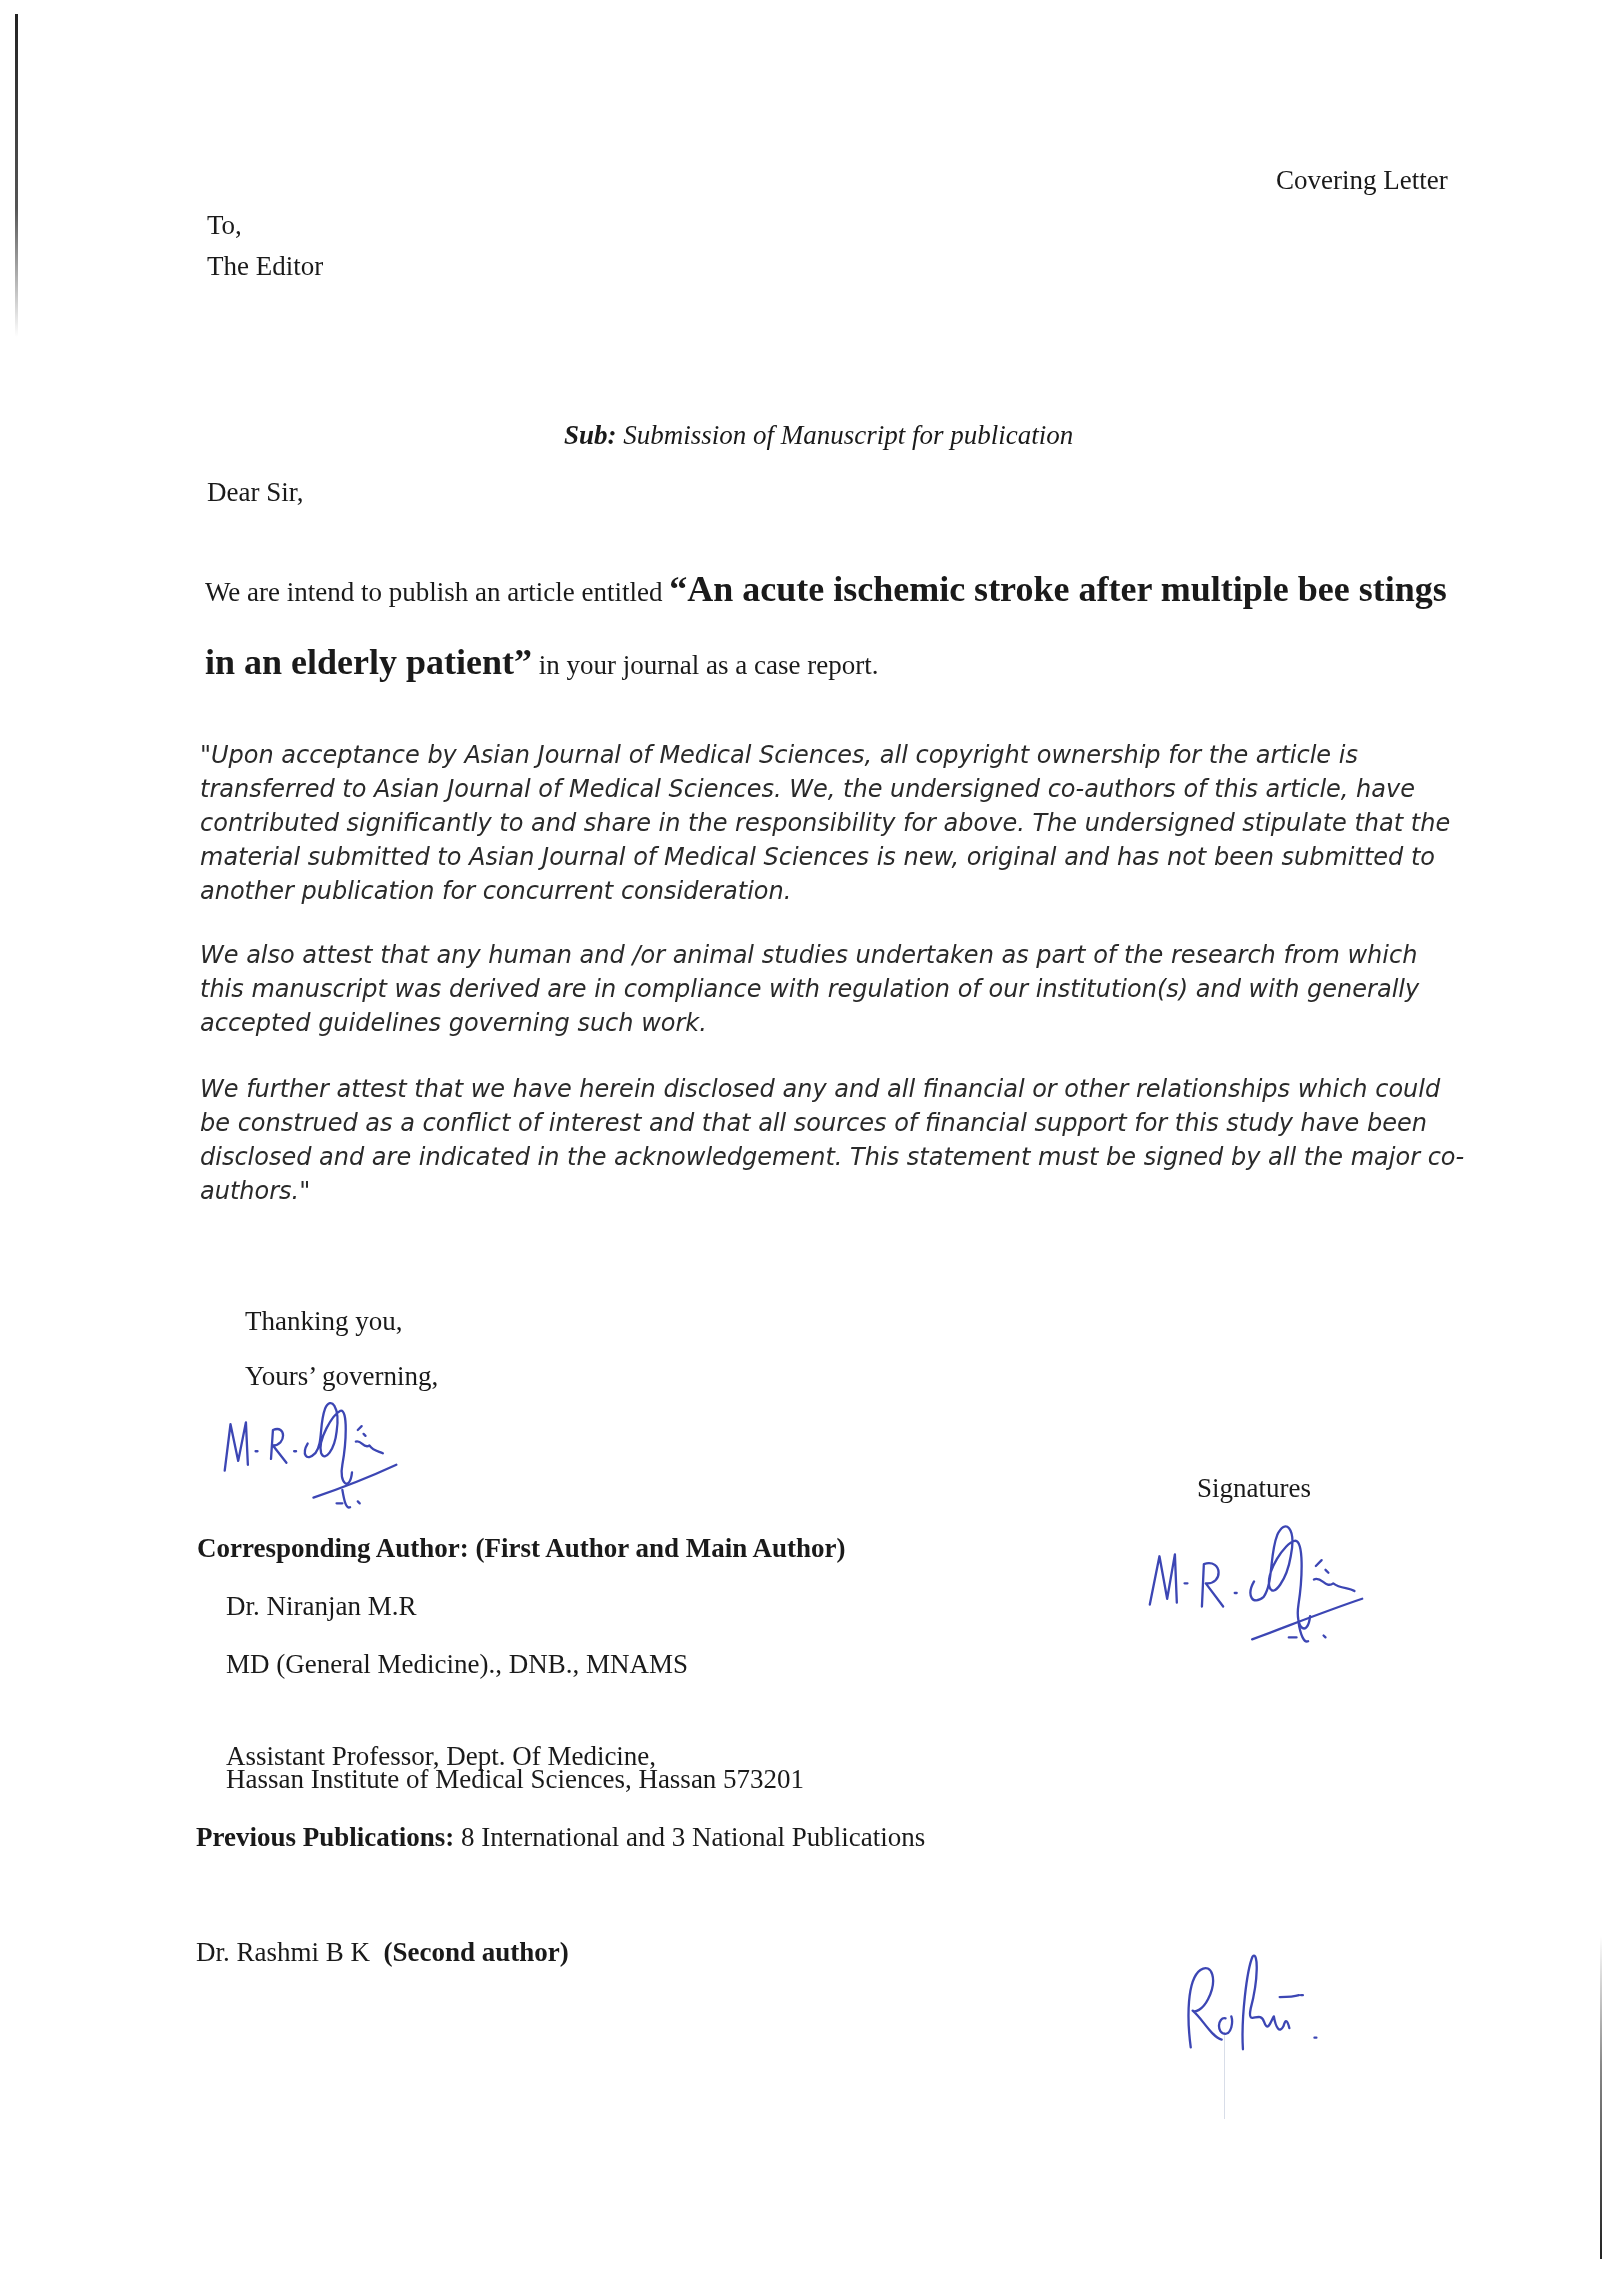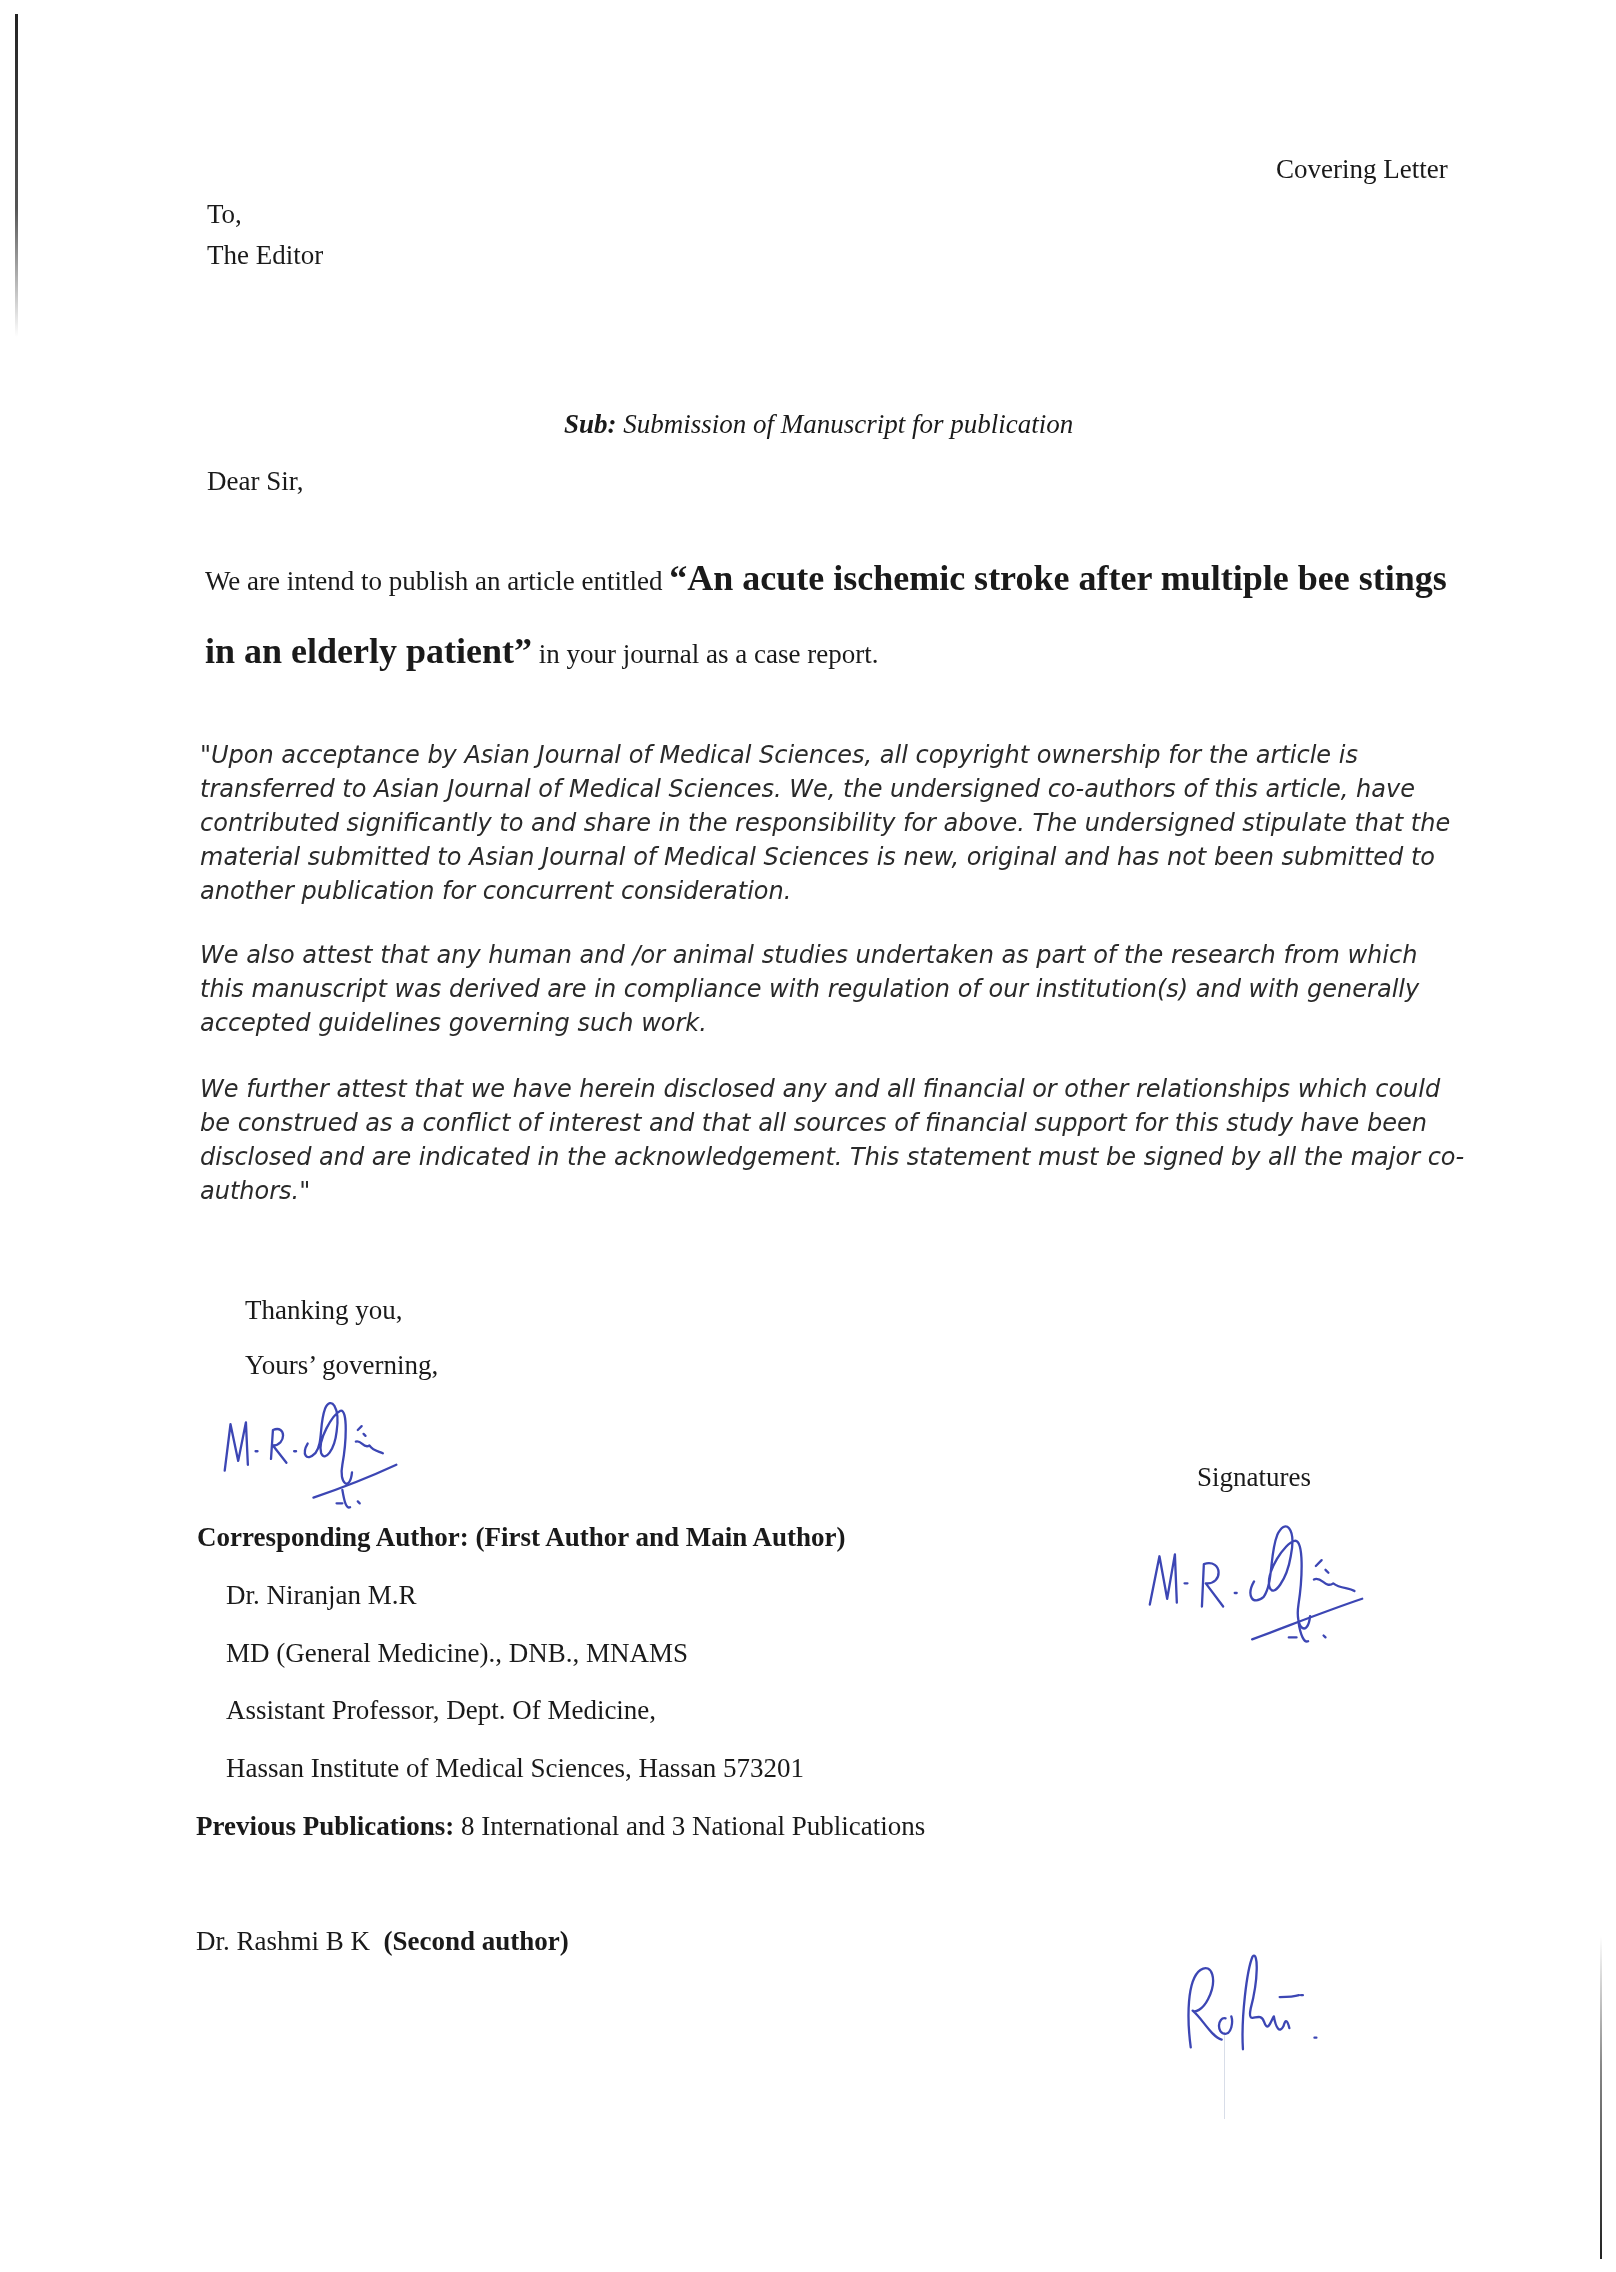--- a/index.html
+++ b/index.html
@@ -1,20 +1,20 @@
 <!DOCTYPE html>
 <html><head>
 <meta charset="utf-8">
 <style>
   html, body { margin: 0; padding: 0; background: #ffffff; }
   body { width: 1616px; height: 2273px; position: relative; overflow: hidden; }
   .serif { font-family: "Liberation Serif", "DejaVu Serif", serif; color: #1a1a1a; }
   .sans { font-family: "DejaVu Sans", "Liberation Sans", sans-serif; color: #2a2a2a; }
   .abs { position: absolute; white-space: nowrap; }
-  .t28 { font-size: 27px; }
+  .t28 { font-size: 27px; margin-top: 11px; }
   .t30 { font-size: 36px; }
   b, .b { font-weight: bold; }
   .italic-block { font-style: italic; font-size: 24px; line-height: 34px; white-space: normal; }
   .edge-left { position: absolute; left: 15.4px; top: 13.5px; width: 2.9px; height: 323px;
                background: linear-gradient(#222 0%, #555 60%, rgba(200,200,200,0) 100%); }
   .edge-right { position: absolute; left: 1600px; top: 1936px; width: 1.9px; height: 323px;
                background: linear-gradient(rgba(220,220,220,0) 0%, #888 40%, #222 100%); }
   .faint-line { position: absolute; left: 1224px; top: 2032px; width: 1px; height: 87px; background: #d8dde8; }
   svg.sig { position: absolute; overflow: visible; }
   svg.sig path { fill: none; stroke: #3c46b4; stroke-width: 2.4; stroke-linecap: round; stroke-linejoin: round; }
@@ -71,21 +71,21 @@
   <path d="M178,62 l6,-6 M188,66 l3,3"></path>
   <path d="M112,138 C150,124 190,108 226,96"></path>
   <path d="M160,120 C162,134 166,142 170,140"></path>
   <path d="M150,136 l8,0"></path>
   <path d="M186,134 l2,2"></path>
 </svg>
 
 <div class="abs serif t28 b" style="left:197px; top:1522px;">Corresponding Author: (First Author and Main Author)</div>
 <div class="abs serif t28" style="left:226px; top:1580px;">Dr. Niranjan M.R</div>
 <div class="abs serif t28" style="left:226px; top:1638px;text-align:center;">MD (General Medicine)., DNB., MNAMS</div>
-<div class="abs serif t28" style="left:226px; top:1695px;">Assistant Professor, Dept. Of Medicine,</div>
+<div class="abs serif t28" style="left:226px; top:1730px;">Assistant Professor, Dept. Of Medicine,</div>
 <div class="abs serif t28" style="left:226px; top:1753px;">Hassan Institute of Medical Sciences, Hassan 573201</div>
 
 <div class="abs serif t28" style="left:196px; top:1811px;"><span class="b">Previous Publications:</span><span> 8 International and 3 National Publications</span></div>
 
 <div class="abs serif t28" style="left:196px; top:1926px; white-space:pre;"><span>Dr. Rashmi B K  </span><span class="b">(Second author)</span></div>
 
 <svg class="sig" style="left:1183px; top:1941px;" width="174" height="116" viewBox="0 0 180 120">
   <path d="M8,110 C4,80 4,40 18,30 C30,22 36,40 26,60 C20,72 12,74 10,72 C20,80 30,100 40,102"></path>
   <path d="M44,80 C36,78 34,96 44,96 C50,96 52,84 50,78"></path>
   <path d="M62,112 C60,80 66,30 72,16 C78,10 78,40 70,70 C66,90 80,70 84,84 C88,96 92,80 94,78 C96,90 100,96 104,88 C106,80 108,82 110,90"></path>

